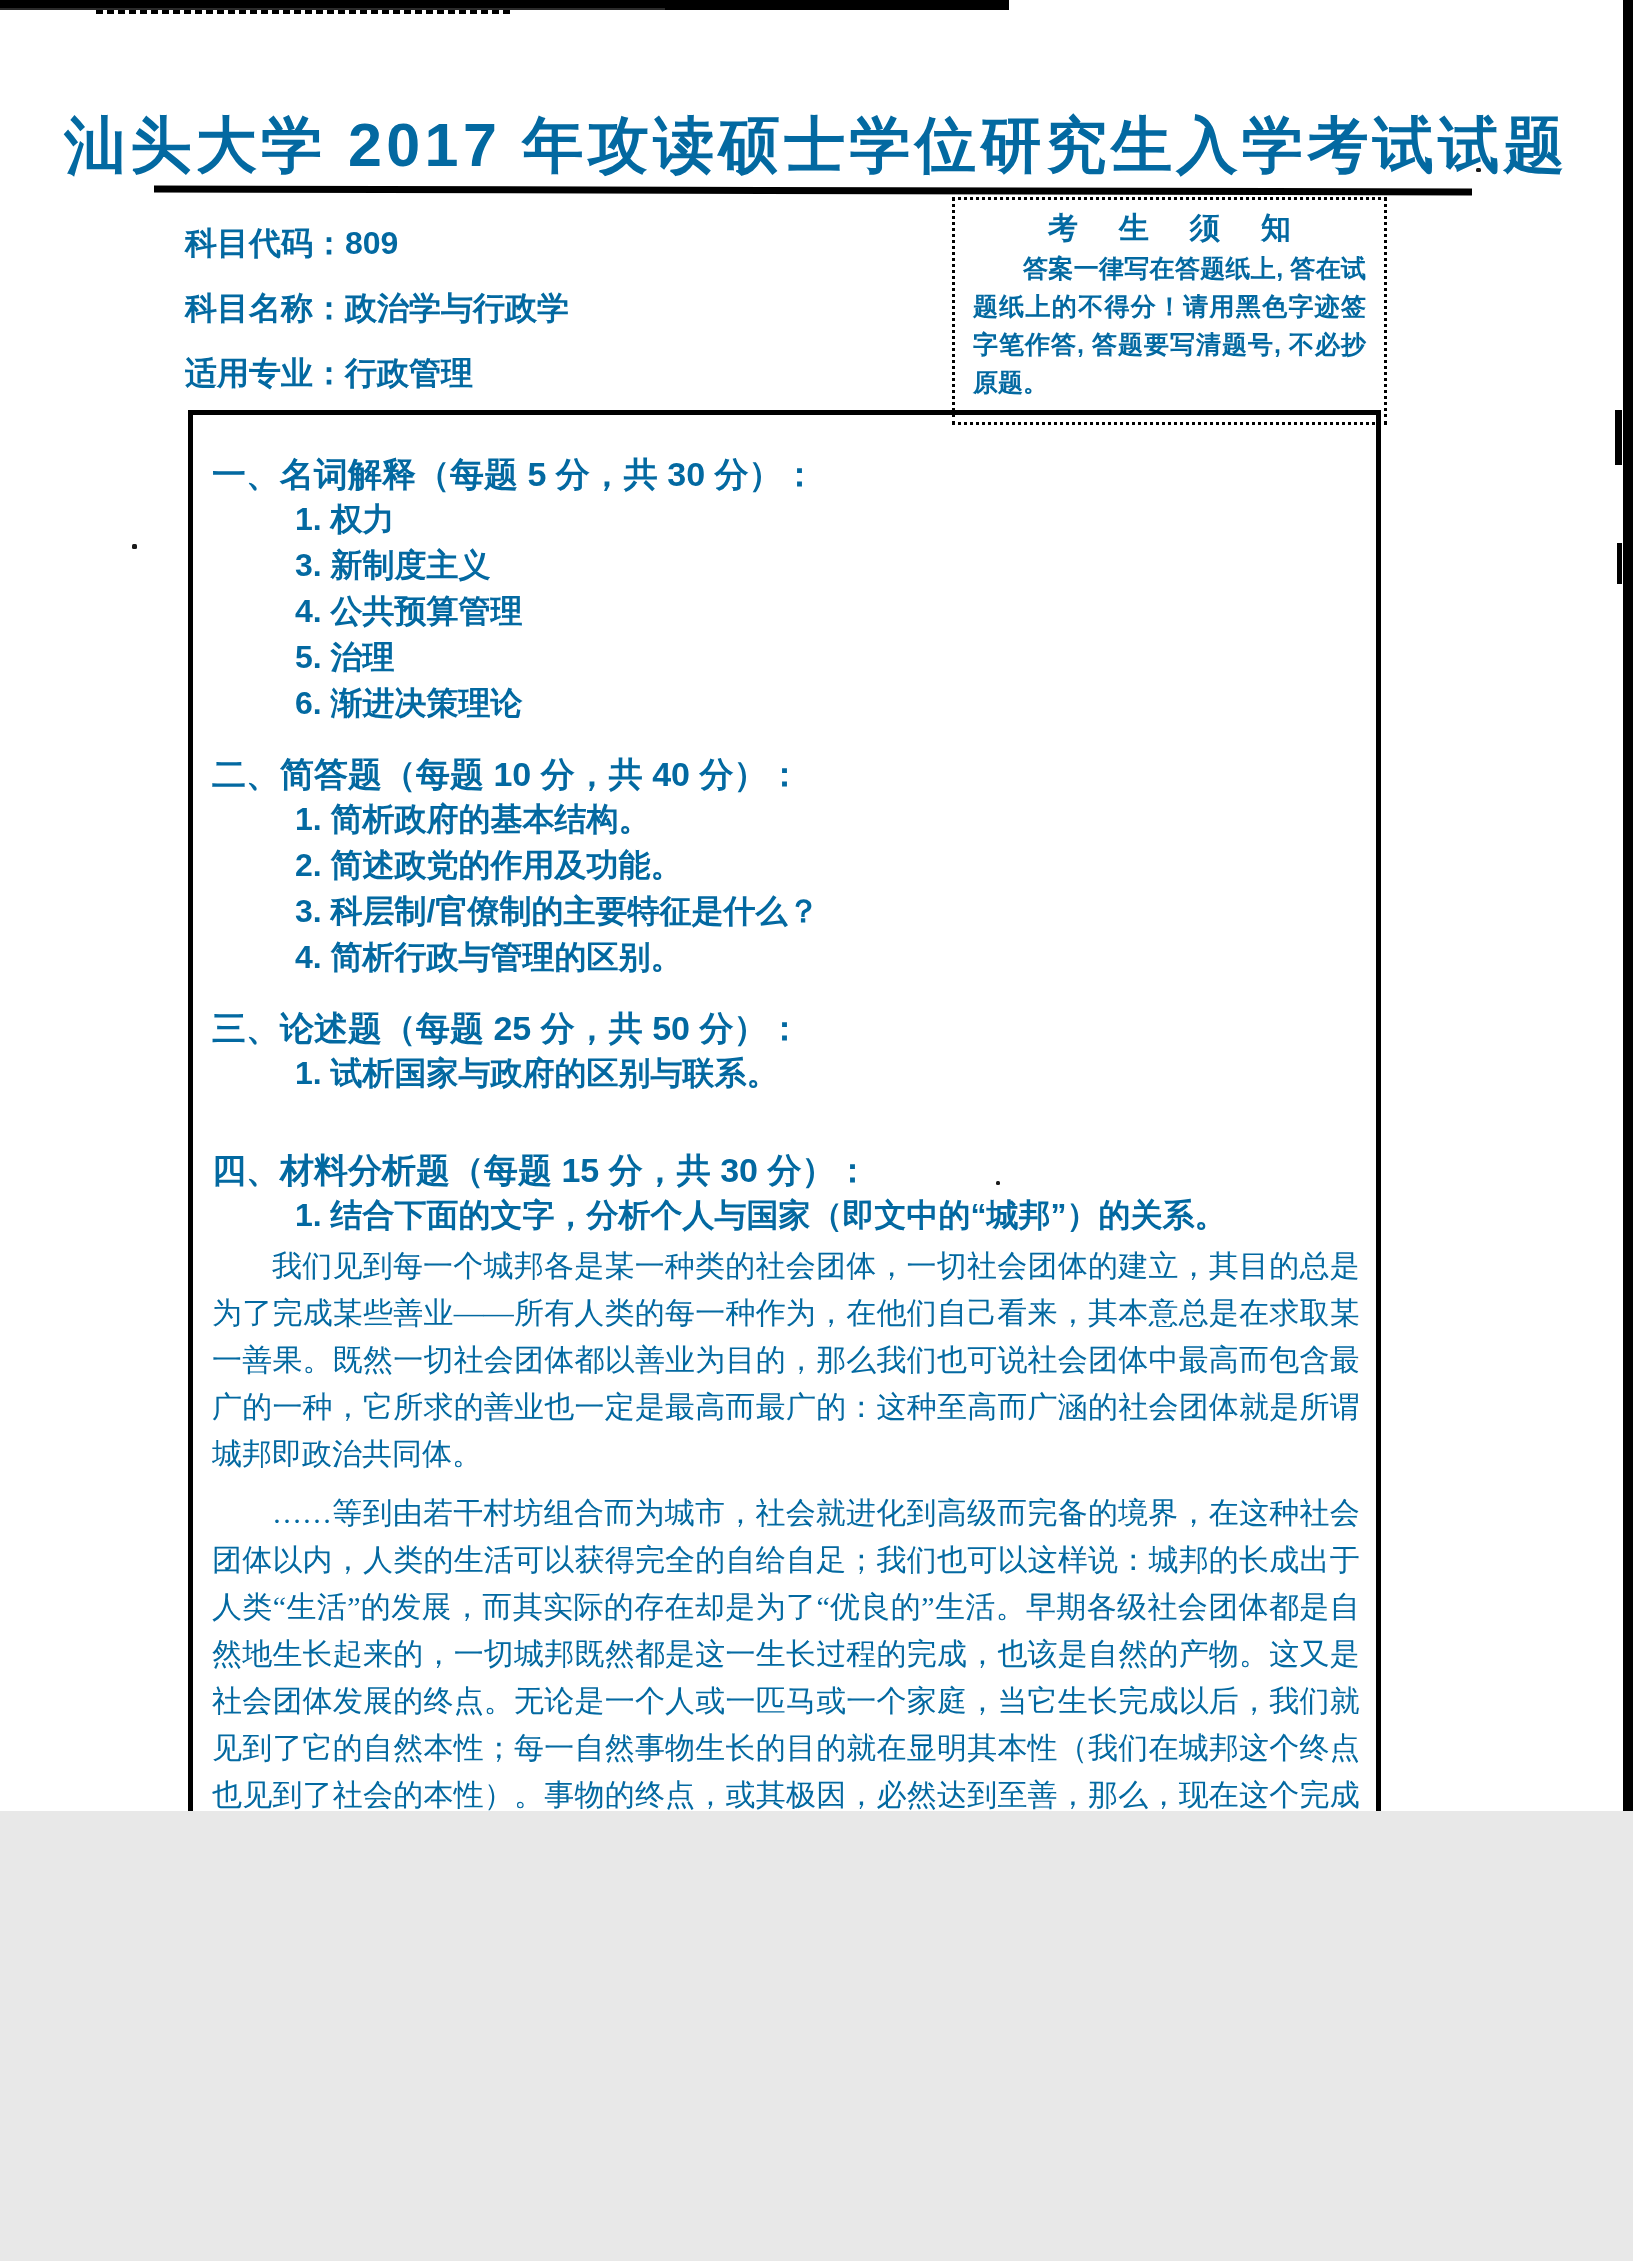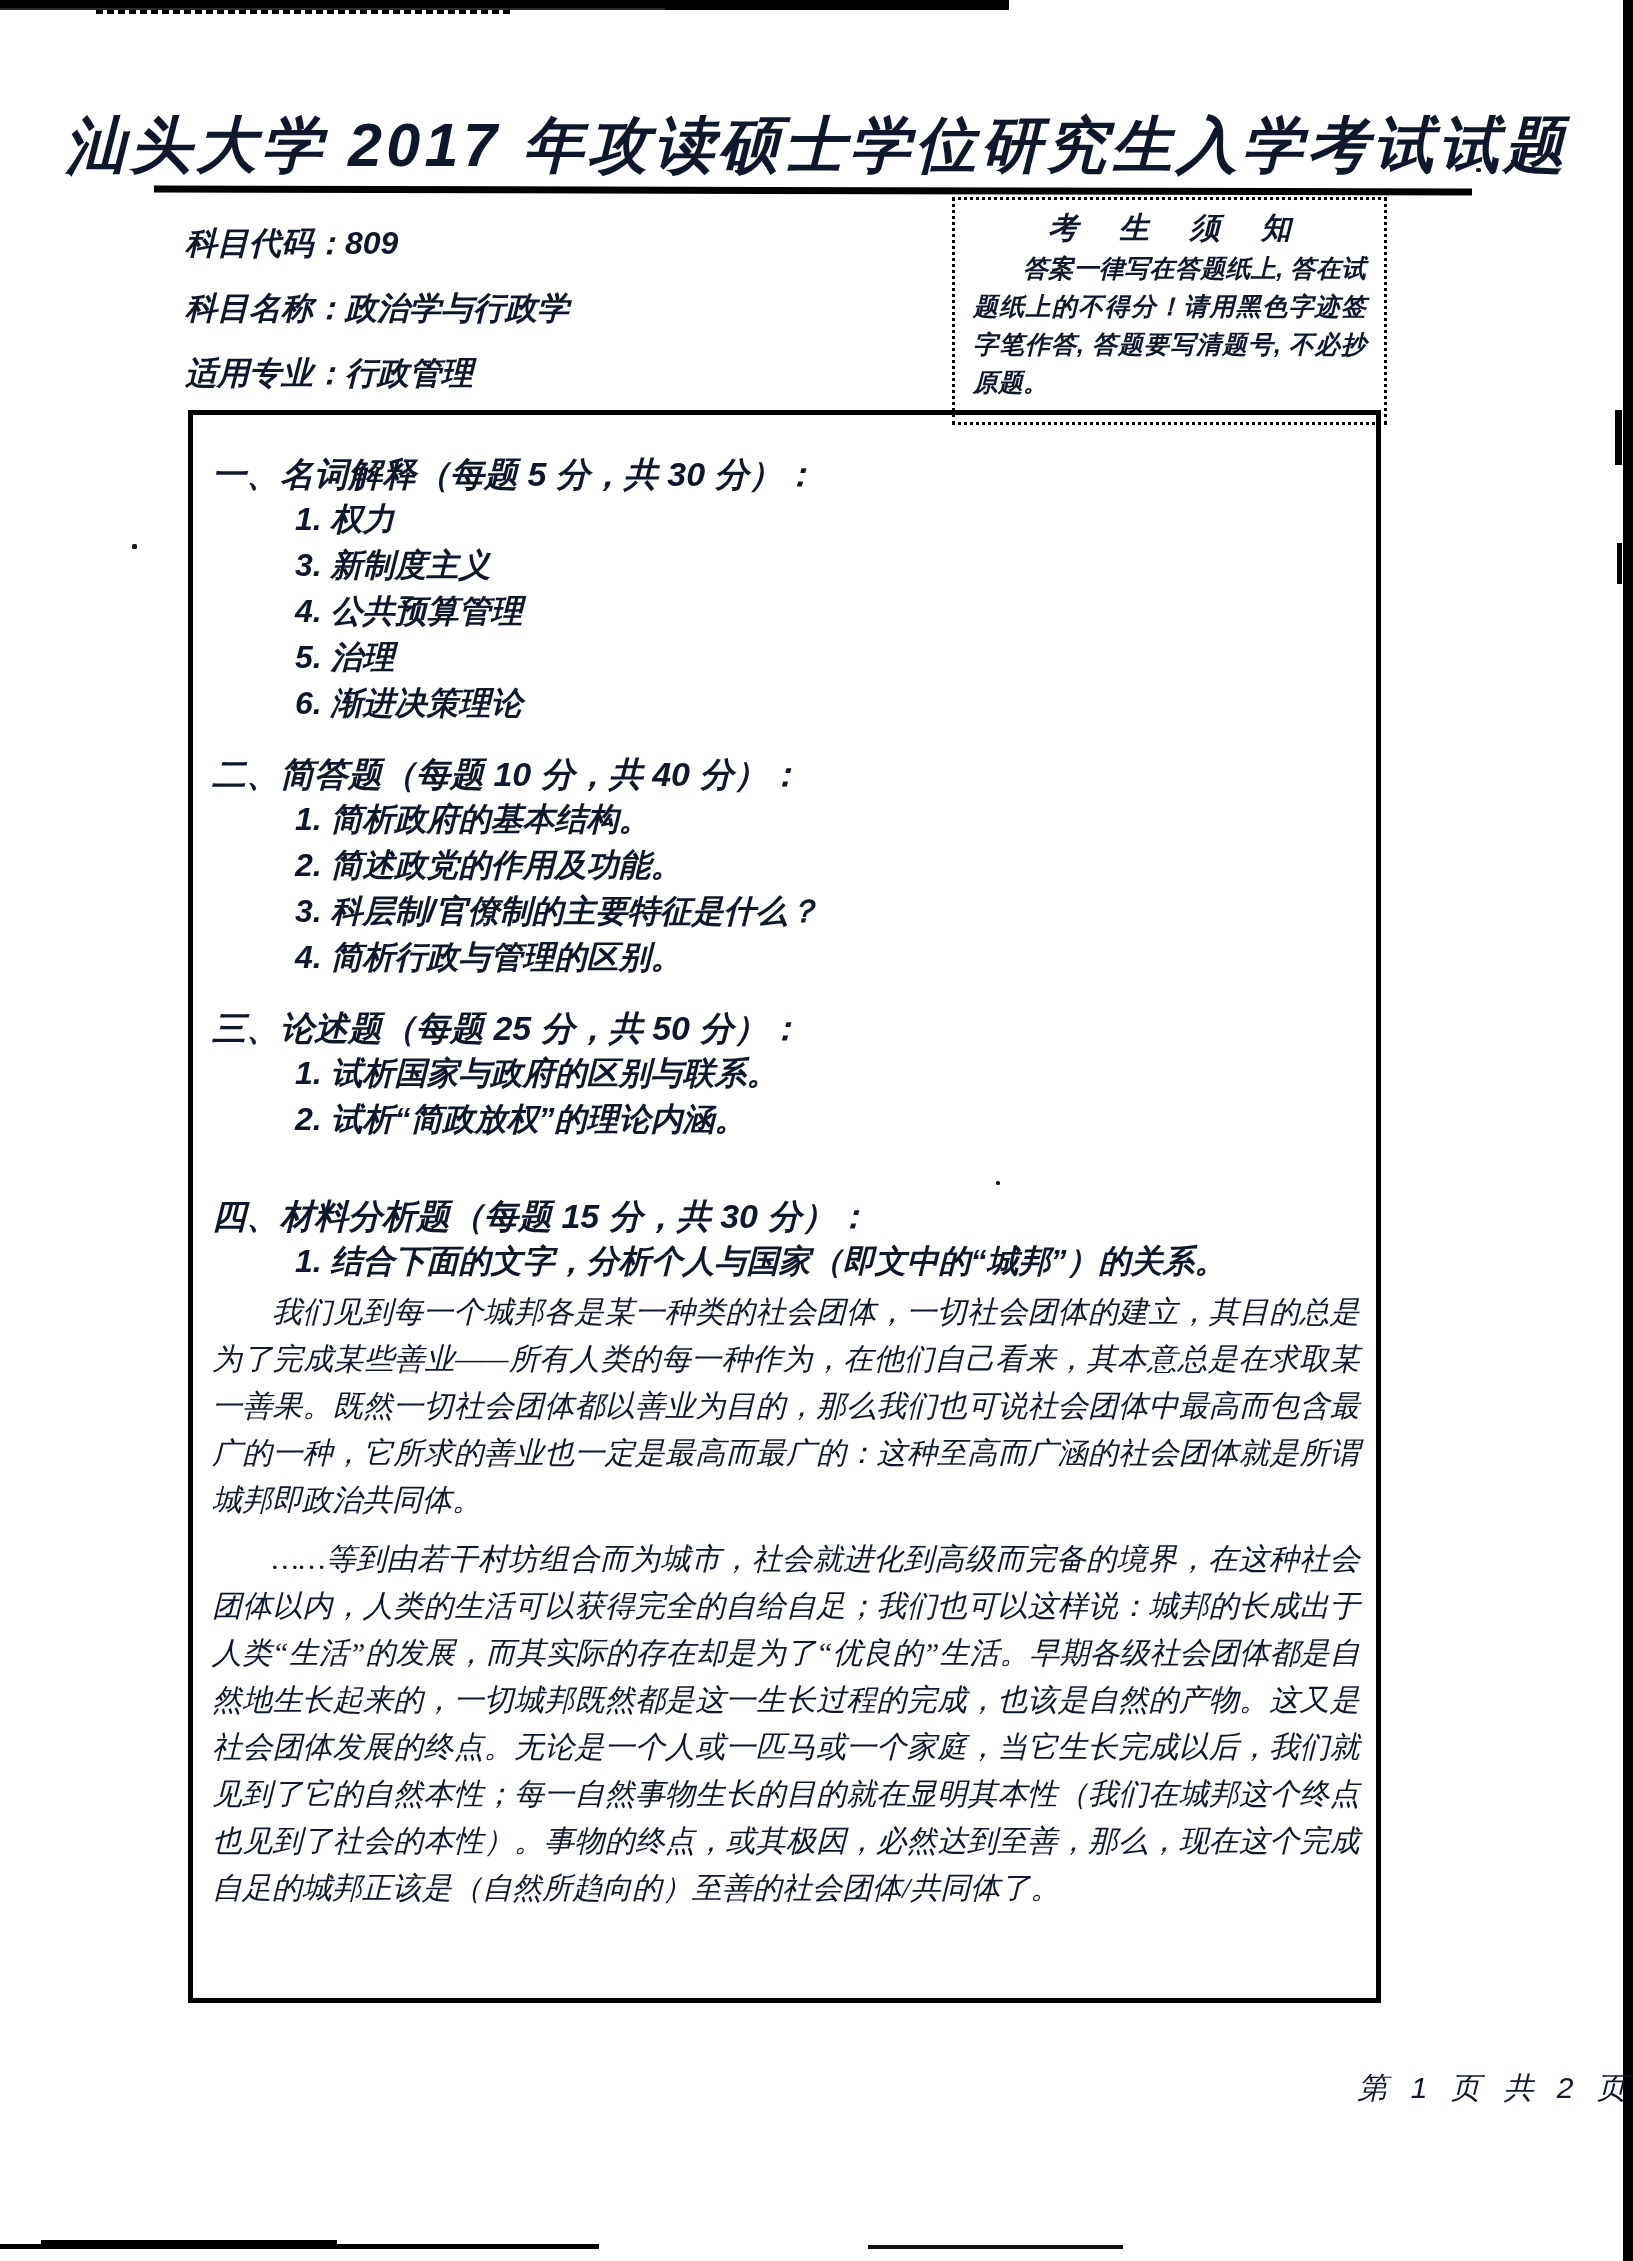--- a/index.html
+++ b/index.html
@@ -1,24 +1,23 @@
 <!DOCTYPE html>
 <html lang="zh" style="font-size:12px"><head>
 <meta charset="utf-8">
 <style>
   html, body { margin: 0; padding: 0; background: #e8e8e8; }
   .page {
     position: relative;
     width: 1634px;
-    height: 2261px;
+    height: 1811px;
     background: #ffffff;
     overflow: hidden;
     font-family: "Liberation Sans", sans-serif;
-    color: #0f172a;
-    font-style: italic;
+    color: #0369a1;
   }
 
   
   .artifact { position: absolute; background: #000; }
   .artifact-top-bar   { left: 0;    top: 0;    width: 1009px; height: 10.3px; }
   .artifact-top-fuzz  { left: 96px; top: 9.6px; width: 414px; height: 4.4px;
                         background: repeating-linear-gradient(90deg,#000 0 6.7px,transparent 6.7px 11px); }
   .artifact-top-thin  { left: 0;    top: 8.1px; width: 665px;  height: 2.2px; background:#2a2a2a; }
   .artifact-right-bar { left: 1623px; top: 0;  width: 11px;   height: 2261px; }
   .artifact-right-t1  { left: 1615px; top: 410px; width: 6.7px; height: 55px; }
@@ -137,21 +136,20 @@
         <div class="sec-item">2. 简述政党的作用及功能。</div>
         <div class="sec-item">3. 科层制/官僚制的主要特征是什么？</div>
         <div class="sec-item">4. 简析行政与管理的区别。</div>
       </div>
     </div>
 
     <div class="section">
       <div class="sec-heading">三、论述题（每题 25 分，共 50 分）：</div>
       <div class="sec-items">
         <div class="sec-item">1. 试析国家与政府的区别与联系。</div>
-        <div class="sec-item">2. 试析“简政放权”的理论内涵。</div>
       </div>
     </div>
 
     <div class="section section-material">
       <div class="sec-heading">四、材料分析题（每题 15 分，共 30 分）：</div>
       <div class="sec-items">
         <div class="sec-item">1. 结合下面的文字，分析个人与国家（即文中的“城邦”）的关系。</div>
       </div>
       <div class="material-text">
         <p>我们见到每一个城邦各是某一种类的社会团体，一切社会团体的建立，其目的总是为了完成某些善业——所有人类的每一种作为，在他们自己看来，其本意总是在求取某一善果。既然一切社会团体都以善业为目的，那么我们也可说社会团体中最高而包含最广的一种，它所求的善业也一定是最高而最广的：这种至高而广涵的社会团体就是所谓城邦即政治共同体。</p>

